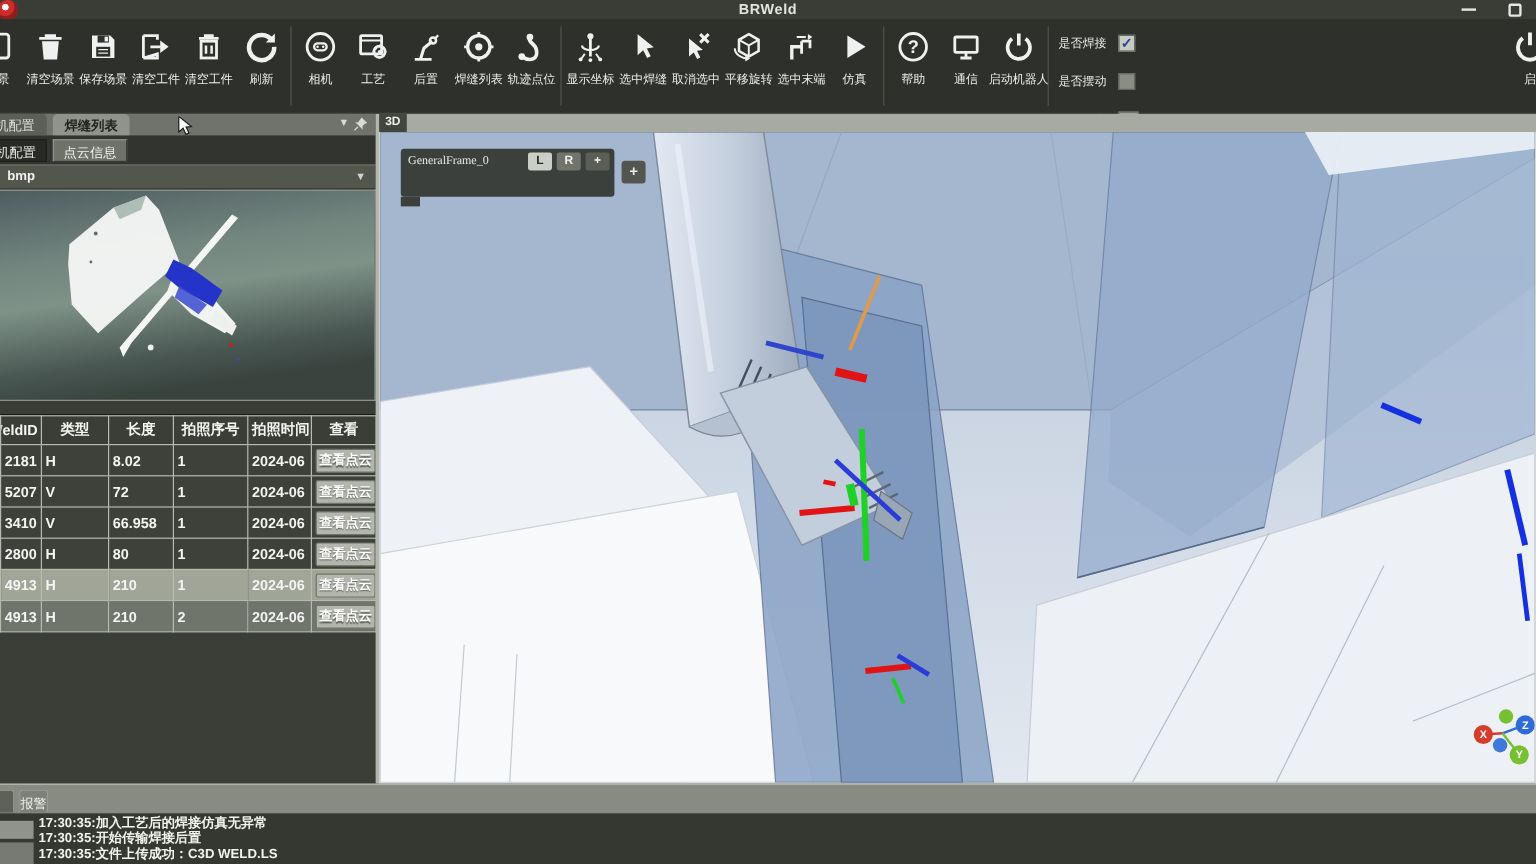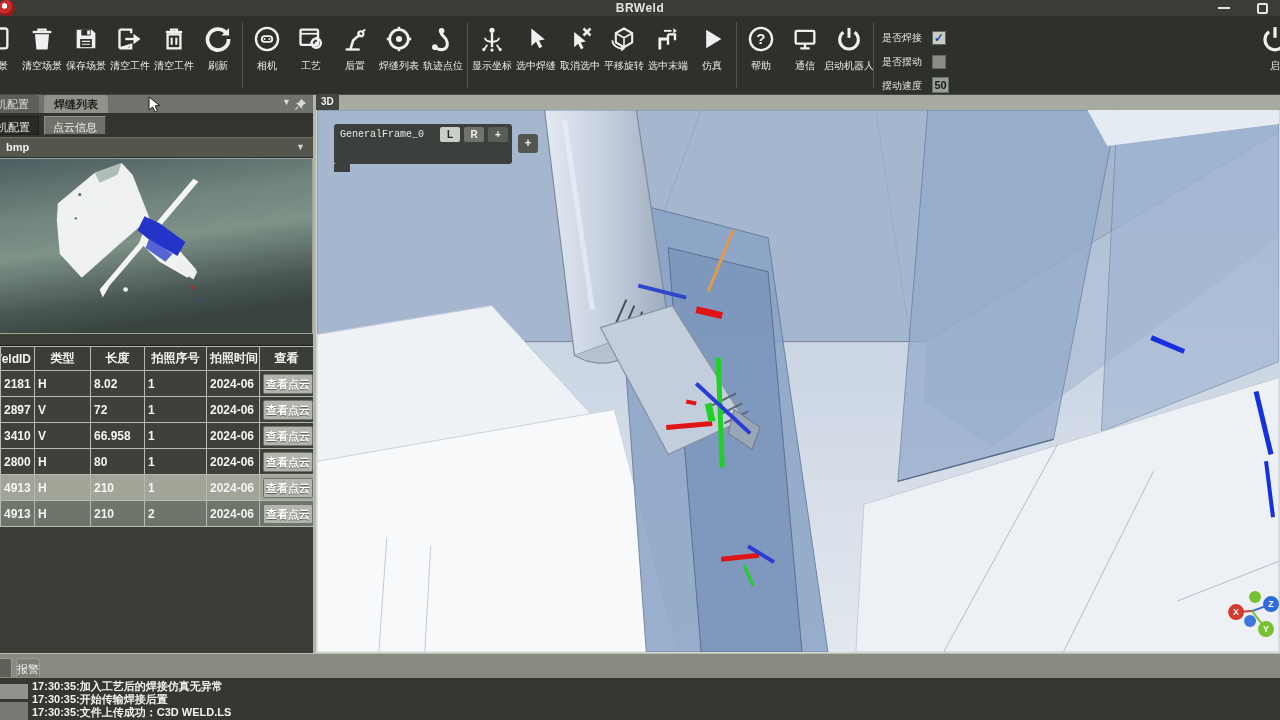--- a/index.html
+++ b/index.html
@@ -21,21 +21,21 @@
   #toolbar { position:absolute; top:16px; left:0; right:0; height:79px; background:#2e312b;
     border-bottom:1px solid #484b43; display:flex; align-items:stretch; }
   #tb-groups { display:flex; align-items:stretch; }
   .tb-item { width:44px; padding-top:7px; display:flex; flex-direction:column; align-items:center; cursor:pointer; flex:none; }
   .tb-item.partial { margin-left:-24px; }
   .tb-ico { width:30px; height:32px; display:flex; align-items:center; justify-content:center; }
   .tb-ico svg { width:28px; height:28px; }
   .tb-label { margin-top:4px; font-size:10px; color:#ececec; white-space:nowrap; }
   .tb-sep { width:1px; background:#51544b; margin:6px 2px; flex:none; }
   #tb-options { margin-left:6px; padding-top:5px; flex:none; }
-  .opt-row { display:flex; align-items:flex-end; height:24px; }
+  .opt-row { display:flex; align-items:flex-start; height:24px;margin-top:8px; }
   .opt-label { font-size:10px; color:#e8e8e8; width:48px; white-space:nowrap; }
   .chk { width:14px; height:14px; margin-left:2px; background:#898d84; border:1px solid #656860;
     font-size:12px; line-height:12px; text-align:center; color:#24489c; font-weight:bold; cursor:pointer; }
   .chk.checked { background:#c7cbc2; }
   .spin { min-width:17px; height:16px; margin-left:2px; background:#9aa094; border:1px solid #6a6e64;
     color:#17191c; font-size:11px; font-weight:bold; text-align:center; line-height:14px; cursor:text; padding:0 1px; }
   #tb-edge { position:absolute; right:-20px; top:16px; width:50px; padding-top:7px;
     display:flex; flex-direction:column; align-items:center; cursor:pointer; }
   #tb-edge .tb-ico svg { width:30px; height:30px; stroke:#cfe7ef; }
   
@@ -74,21 +74,21 @@
   #vp-divider { position:absolute; top:95px; left:313px; width:3px; height:558px; background:#b2b6ac; }
   #vp-strip { position:absolute; top:95px; left:316px; right:0; height:15px; background:#a6aaa1; }
   #vp-tab { position:absolute; top:95px; left:316px; height:15px; padding:1px 5px 0; background:#43463f;
     color:#eef0ec; font-size:10px; font-weight:bold; }
   #viewport { position:absolute; top:110px; left:316px; width:964px; height:543px; background:#c6d2e1;
     border:1px solid #d4d8cf; border-top:none; }
   #scene { position:absolute; inset:0; width:100%; height:100%; }
   #frame-panel { position:absolute; left:17px; top:14px; width:178px; height:40px;
     background:rgba(53,56,51,.94); border-radius:3px; }
   #frame-panel .fp-row { display:flex; align-items:center; gap:4px; padding:3px 4px 0 6px; }
-  #fp-title { font-family:Liberation Mono, monospace; font-size:10px; color:#e8e8e6; letter-spacing:0; flex:1; }
+  #fp-title { font-family:Liberation Serif, serif; font-size:10px; color:#e8e8e6; letter-spacing:0; flex:1; }
   .fp-btn { width:20px; height:15px; border-radius:2px; font-size:10px; font-weight:bold; text-align:center;
     line-height:15px; cursor:pointer; flex:none; }
   #fp-l { background:#cbcec6; color:#26282312; color:#262823; }
   #fp-r { background:#70746b; color:#f2f2f0; }
   #fp-add { background:#5b5e56; color:#f2f2f0; }
   #fp-notch { position:absolute; left:0; bottom:-8px; width:16px; height:8px; background:rgba(53,56,51,.94); }
   #fp-extra { position:absolute; left:201px; top:24px; width:20px; height:19px; background:#53564e;
     border-radius:3px; color:#f0f0ee; font-size:12px; font-weight:bold; text-align:center; line-height:18px; cursor:pointer; }
   
   #bottom-strip { position:absolute; top:653px; left:0; right:0; height:25px; background:#878b82; border-top:1px solid #b8bcb2; }
@@ -413,21 +413,21 @@
               <td class="col-id clip-left">2181</td>
               <td class="col-type">H</td>
               <td class="col-len">8.02</td>
               <td class="col-seq">1</td>
               <td class="col-time">2024-06</td>
               <td class="col-view">
                 <button class="view-btn">查看点云</button>
               </td>
             </tr>
             <tr>
-              <td class="col-id clip-left">2897</td>
+              <td class="col-id clip-left">5207</td>
               <td class="col-type">V</td>
               <td class="col-len">72</td>
               <td class="col-seq">1</td>
               <td class="col-time">2024-06</td>
               <td class="col-view">
                 <button class="view-btn">查看点云</button>
               </td>
             </tr>
             <tr>
               <td class="col-id clip-left">3410</td>

